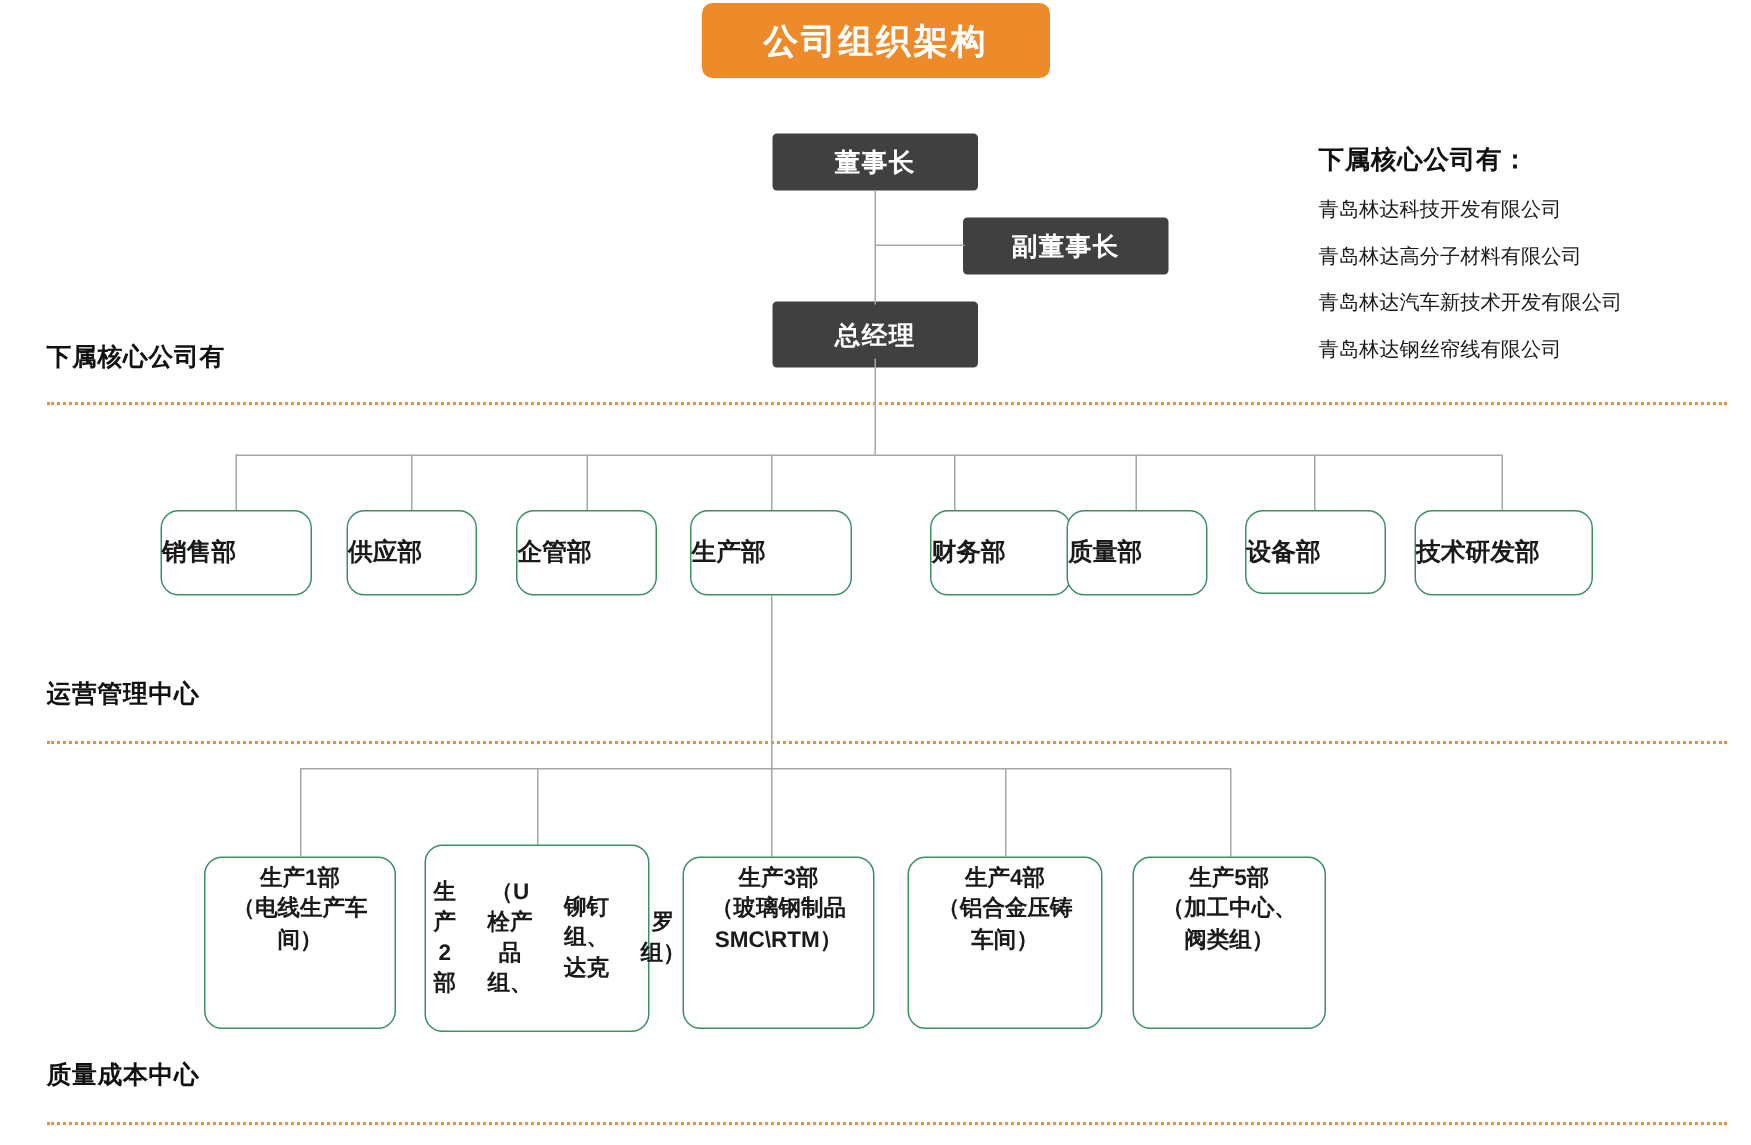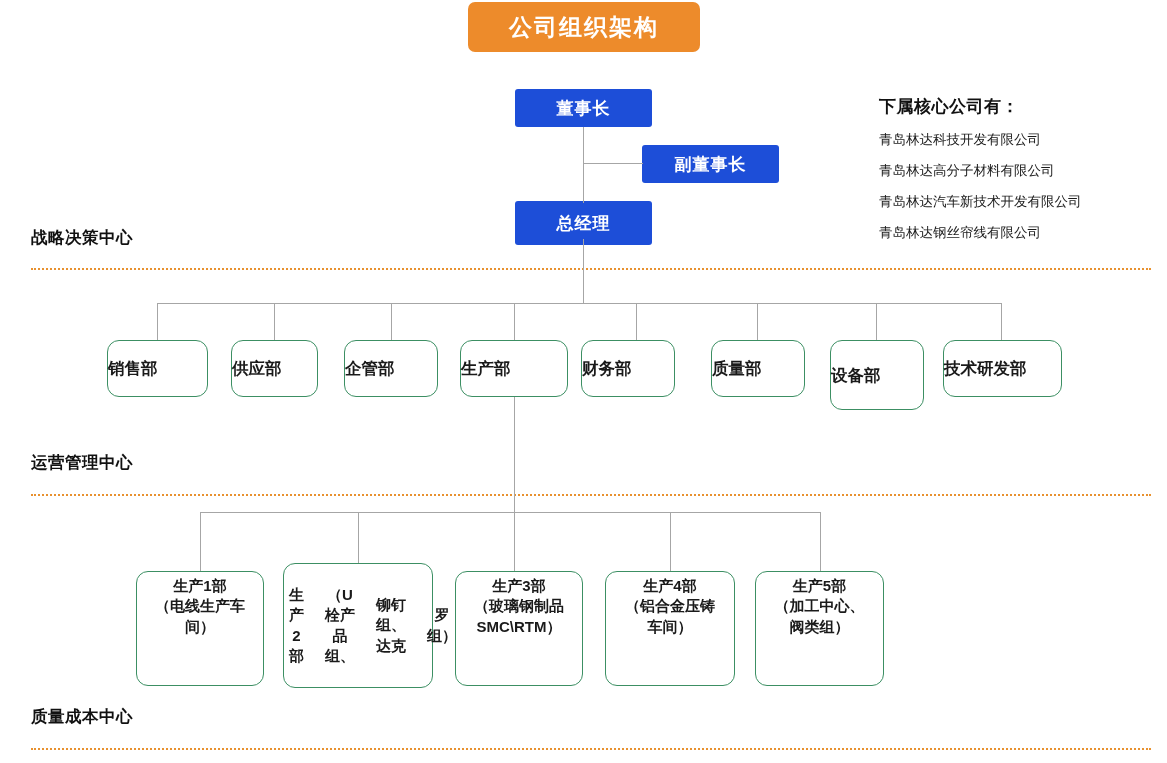--- a/index.html
+++ b/index.html
@@ -32,21 +32,21 @@
     font-weight: bold;
     letter-spacing: 2px;
     display: flex;
     align-items: center;
     justify-content: center;
   }
 
   
   .gbox {
     position: absolute;
-    background: #1d4ed8;
+    background: #404040;
     color: #ffffff;
     font-size: 17px;
     font-weight: bold;
     letter-spacing: 1px;
     border-radius: 3px;
     display: flex;
     align-items: center;
     justify-content: center;
   }
 
@@ -141,21 +141,21 @@
     <span>董事长</span>
   </div>
   <div class="gbox" style="left:642px; top:145px; width:137px; height:38px;">
     <span>副董事长</span>
   </div>
   <div class="gbox" style="left:515px; top:201px; width:137px; height:44px;">
     <span>总经理</span>
   </div>
 
   <div class="sec-label" style="top:227px;">
-    <span>战略决策中心</span>
+    <span>下属核心公司有</span>
   </div>
   <div class="divider" style="top:268px;"></div>
 
   <div class="ln-h" style="left:157px; top:303px; width:844px;"></div>
   <div class="ln-v" style="left:157px; top:303px; height:37px;"></div>
   <div class="ln-v" style="left:274px; top:303px; height:37px;"></div>
   <div class="ln-v" style="left:391px; top:303px; height:37px;"></div>
   <div class="ln-v" style="left:514px; top:303px; height:37px;"></div>
   <div class="ln-v" style="left:636px; top:303px; height:37px;"></div>
   <div class="ln-v" style="left:757px; top:303px; height:37px;"></div>
@@ -167,27 +167,27 @@
   </div>
   <div class="wbox dept" style="left:231px; top:340px; width:87px; height:57px;">
     <span>供应部</span>
   </div>
   <div class="wbox dept" style="left:344px; top:340px; width:94px; height:57px;">
     <span>企管部</span>
   </div>
   <div class="wbox dept" style="left:460px; top:340px; width:108px; height:57px;">
     <span>生产部</span>
   </div>
-  <div class="wbox dept" style="left:581px; top:340px; width:94px; height:57px;">
+  <div class="wbox dept" style="left:620px; top:340px; width:94px; height:57px;">
     <span>财务部</span>
   </div>
   <div class="wbox dept" style="left:711px; top:340px; width:94px; height:57px;">
     <span>质量部</span>
   </div>
-  <div class="wbox dept" style="left:830px; top:340px; width:94px; height:70px;">
+  <div class="wbox dept" style="left:830px; top:340px; width:94px; height:56px;">
     <span>设备部</span>
   </div>
   <div class="wbox dept" style="left:943px; top:340px; width:119px; height:57px;">
     <span>技术研发部</span>
   </div>
 
   <div class="sec-label" style="top:452px;">
     <span>运营管理中心</span>
   </div>
   <div class="divider" style="top:494px;"></div>

